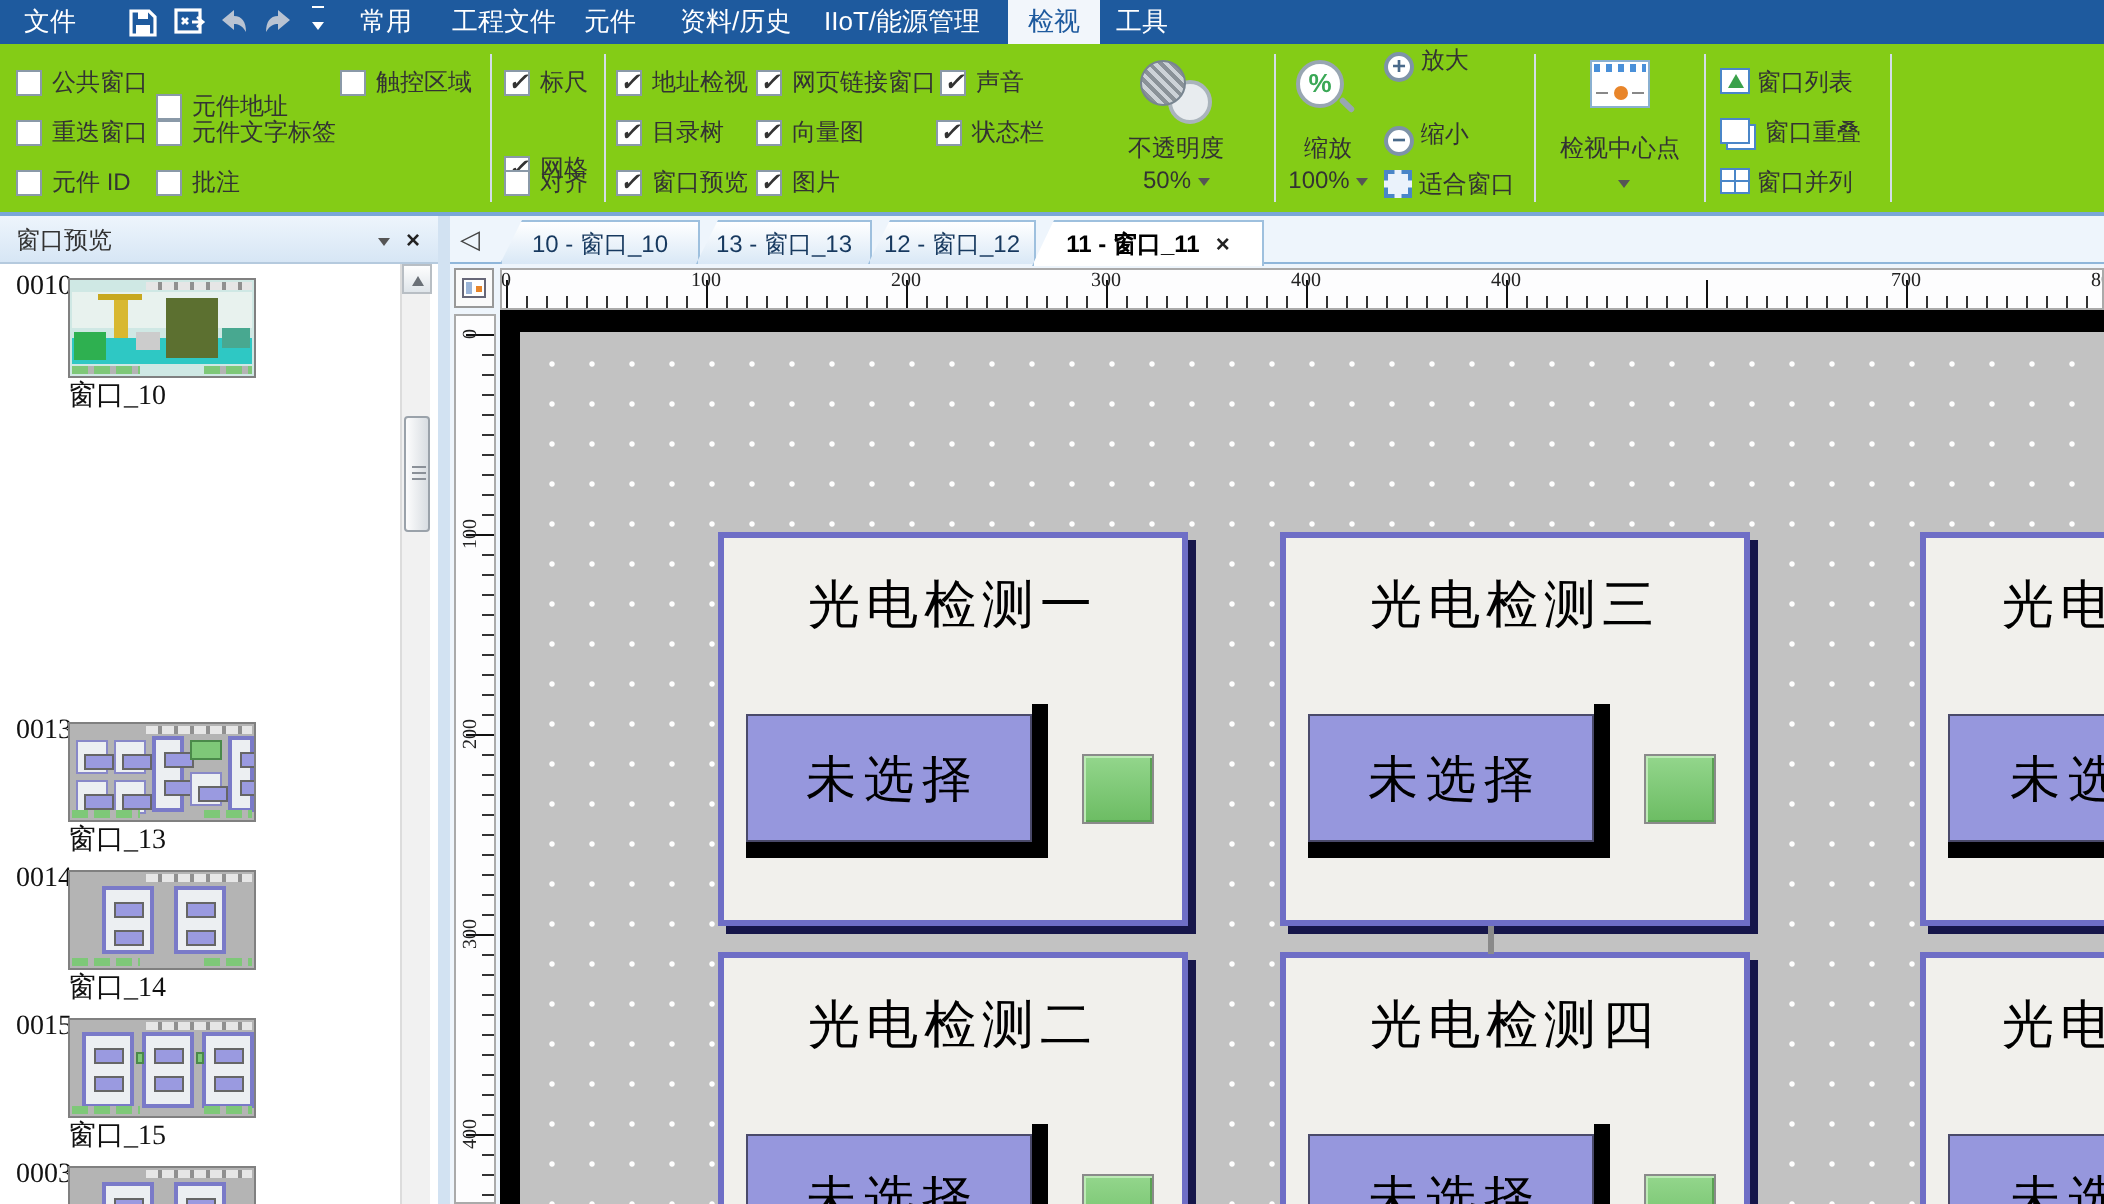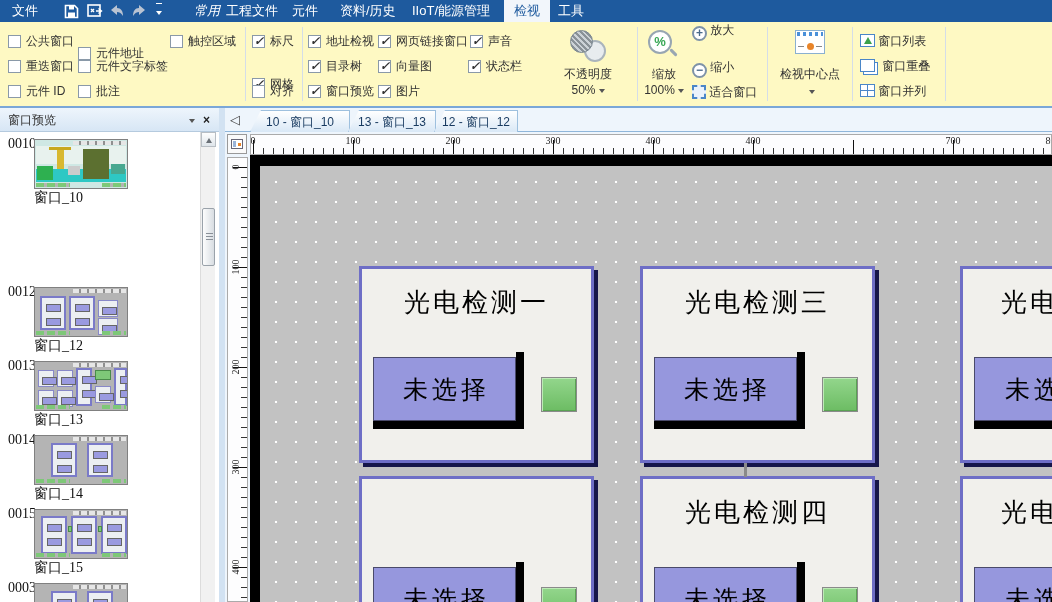--- a/index.html
+++ b/index.html
@@ -6,21 +6,21 @@
   html,body { width:1052px; height:602px; overflow:hidden; }
   body { font-family:"Liberation Sans", sans-serif; font-size:12px; background:#f3f7fc; position:relative; }
 
   
   #titlebar { position:absolute; left:0; top:0; width:1052px; height:22px; background:#1e5a9e; color:#fff; }
   .tmenu { position:absolute; top:0; height:22px; line-height:22px; padding:0 10px; color:#fff; font-size:13px; }
   .tmenu.active { background:#f2f6fb; color:#1e5a9e; }
   .qicon { position:absolute; top:3px; width:18px; height:16px; display:flex; align-items:center; justify-content:center; }
 
   
-  #ribbon { position:absolute; left:0; top:22px; width:1052px; height:86px; background:#fef9c3; border-bottom:2px solid #7aa7d8; }
+  #ribbon { position:absolute; left:0; top:22px; width:1052px; height:86px; background:#84cc16; border-bottom:2px solid #7aa7d8; }
   .vsep { position:absolute; top:5px; height:74px; width:1px; background:#d4dde8; }
   .cb { position:absolute; height:18px; display:flex; align-items:center; white-space:nowrap; cursor:default; }
   .cb-box { width:13px; height:13px; background:#fff; border:1px solid #8a99a8; position:relative; margin-right:5px; flex:none; }
   .cb-box.checked::after { content:"\2713"; position:absolute; left:1px; top:-2px; font-size:12px; font-weight:bold; color:#333; }
   .cb span { color:#333; }
   .rlabel { position:absolute; color:#333; text-align:center; white-space:nowrap; }
   .caret { display:inline-block; width:0; height:0; border-left:3.5px solid transparent; border-right:3.5px solid transparent; border-top:4px solid #555; margin-left:3px; vertical-align:middle; }
 
   .ic-opacity { position:absolute; width:36px; height:32px; }
   .ic-opacity i { position:absolute; border-radius:50%; }
@@ -142,21 +142,21 @@
       </svg>
   </span>
   <span class="qicon" style="left:130px;">
     <svg width="16" height="14" viewBox="0 0 16 14">
         <path d="M14 6 L8 1 L8 4 C4 4 2 7 2 12 C4 8.5 6 8 8 8 L8 11 Z" fill="#b9c3d2"></path>
       </svg>
   </span>
   <span class="qicon" style="left:150px;">
     <span style="display:block;border-top:1px solid #fff;padding-top:2px;"><span class="caret" style="border-top-color:#fff;margin-left:0;"></span></span>
   </span>
-  <span class="tmenu" style="left:184px;font-style:italic;">常用</span>
+  <span class="tmenu" style="left:170px;">常用</span>
   <span class="tmenu" style="left:216px;">工程文件</span>
   <span class="tmenu" style="left:282px;">元件</span>
   <span class="tmenu" style="left:330px;">资料/历史</span>
   <span class="tmenu" style="left:402px;">IIoT/能源管理</span>
   <span class="tmenu active" style="left:504px;">检视</span>
   <span class="tmenu" style="left:548px;">工具</span>
 </div>
 
 <div id="ribbon">
 
@@ -291,33 +291,20 @@
           <span class="sc-arm"></span>
         <span class="sc-m1"></span>
           <span class="sc-m2"></span>
         <span class="t-bl"></span>
           <span class="t-br"></span>
       </div>
       <span class="sb-label">窗口_10</span>
     </div>
 
 
-    <div class="sb-row" style="top:150px;">
-      <span class="sb-num">0012</span>
-      <div class="thumb">
-        <span class="t-top"></span>
-        <span class="tb" style="left:5px;top:8px;"></span>
-          <span class="tb" style="left:34px;top:8px;"></span>
-        <span class="mb nd" style="left:63px;top:12px;width:20px;"></span>
-          <span class="mb nd" style="left:63px;top:30px;width:20px;"></span>
-        <span class="t-bl"></span>
-          <span class="t-br"></span>
-      </div>
-      <span class="sb-label">窗口_12</span>
-    </div>
 
     <div class="sb-row" style="top:224px;">
       <span class="sb-num">0013</span>
       <div class="thumb">
         <span class="t-top"></span>
         <span class="mb nd" style="left:3px;top:8px;width:16px;"></span>
           <span class="mb nd" style="left:3px;top:28px;width:16px;"></span>
         <span class="mb nd" style="left:22px;top:8px;width:16px;"></span>
           <span class="mb nd" style="left:22px;top:28px;width:16px;"></span>
         <span class="tb" style="left:41px;top:6px;width:16px;height:38px;"></span>
@@ -374,20 +361,21 @@
 </div>
 
 <div id="splitter"></div>
 
 <div id="canvas-area">
   <div id="tabbar">
     <span id="tab-scroll-left">◁</span>
     <div class="tab" style="left:25px;width:100px;"><span>10 - 窗口_10</span></div>
     <div class="tab" style="left:123px;width:88px;"><span>13 - 窗口_13</span></div>
     <div class="tab" style="left:209px;width:84px;"><span>12 - 窗口_12</span></div>
+    <div class="tab active" style="left:291px;width:116px;"><span>11 - 窗口_11</span><span class="x">×</span></div>
   </div>
 
   <div id="ruler-corner">
       <span class="corner-ic"></span>
     </div>
 
   <div id="h-ruler">
     <div id="h-minor"></div>
       <div id="h-major"></div>
     <span class="hlab" style="left:-13px;">0</span>
@@ -438,20 +426,21 @@
         <div class="p-title">光电</div>
         <div class="btn-wrap">
 
           <div class="sh-b"></div>
           <div class="face">未选择</div>
         </div>
 
       </div>
 
       <div class="panel" style="left:99px;top:310px;">
+        <div class="p-title">光电检测二</div>
         <div class="btn-wrap">
           <div class="sh-r"></div>
 
           <div class="face">未选择</div>
         </div>
         <div class="indicator"></div>
       </div>
 
       <div class="panel" style="left:380px;top:310px;">
         <div class="p-title">光电检测四</div>

